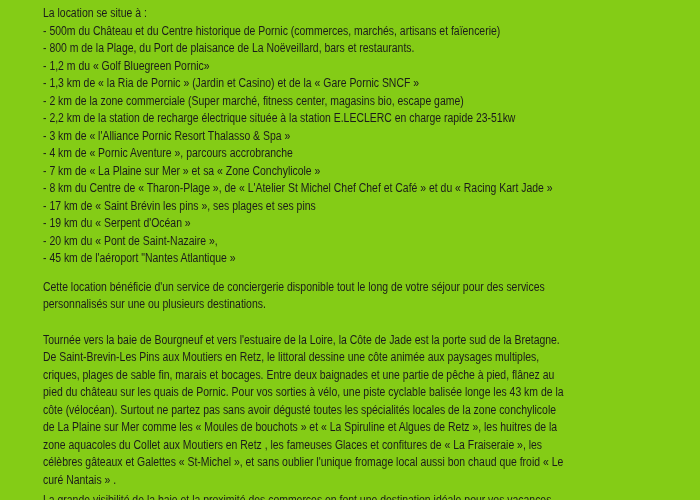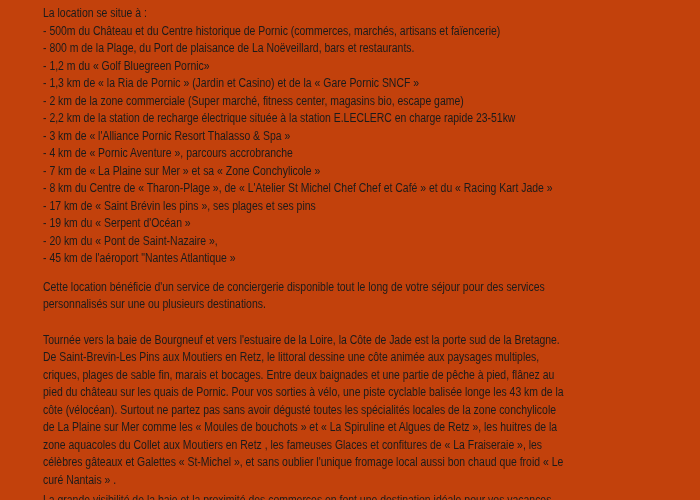--- a/index.html
+++ b/index.html
@@ -1,20 +1,20 @@
 <!DOCTYPE html>
 <html><head>
 <meta charset="utf-8">
 <style>
   html, body { margin: 0; padding: 0; background: #ffffff; }
   .page {
     position: relative;
     width: 700px;
     height: 500px;
-    background: #c2410c;
+    background: #84cc16;
     overflow: hidden;
     font-family: "Liberation Sans", sans-serif;
     color: #1b1b1b;
   }
   .content {
     padding: 5px 0 0 43px;
   }
   
   .scale {
     transform: scaleX(0.87);

